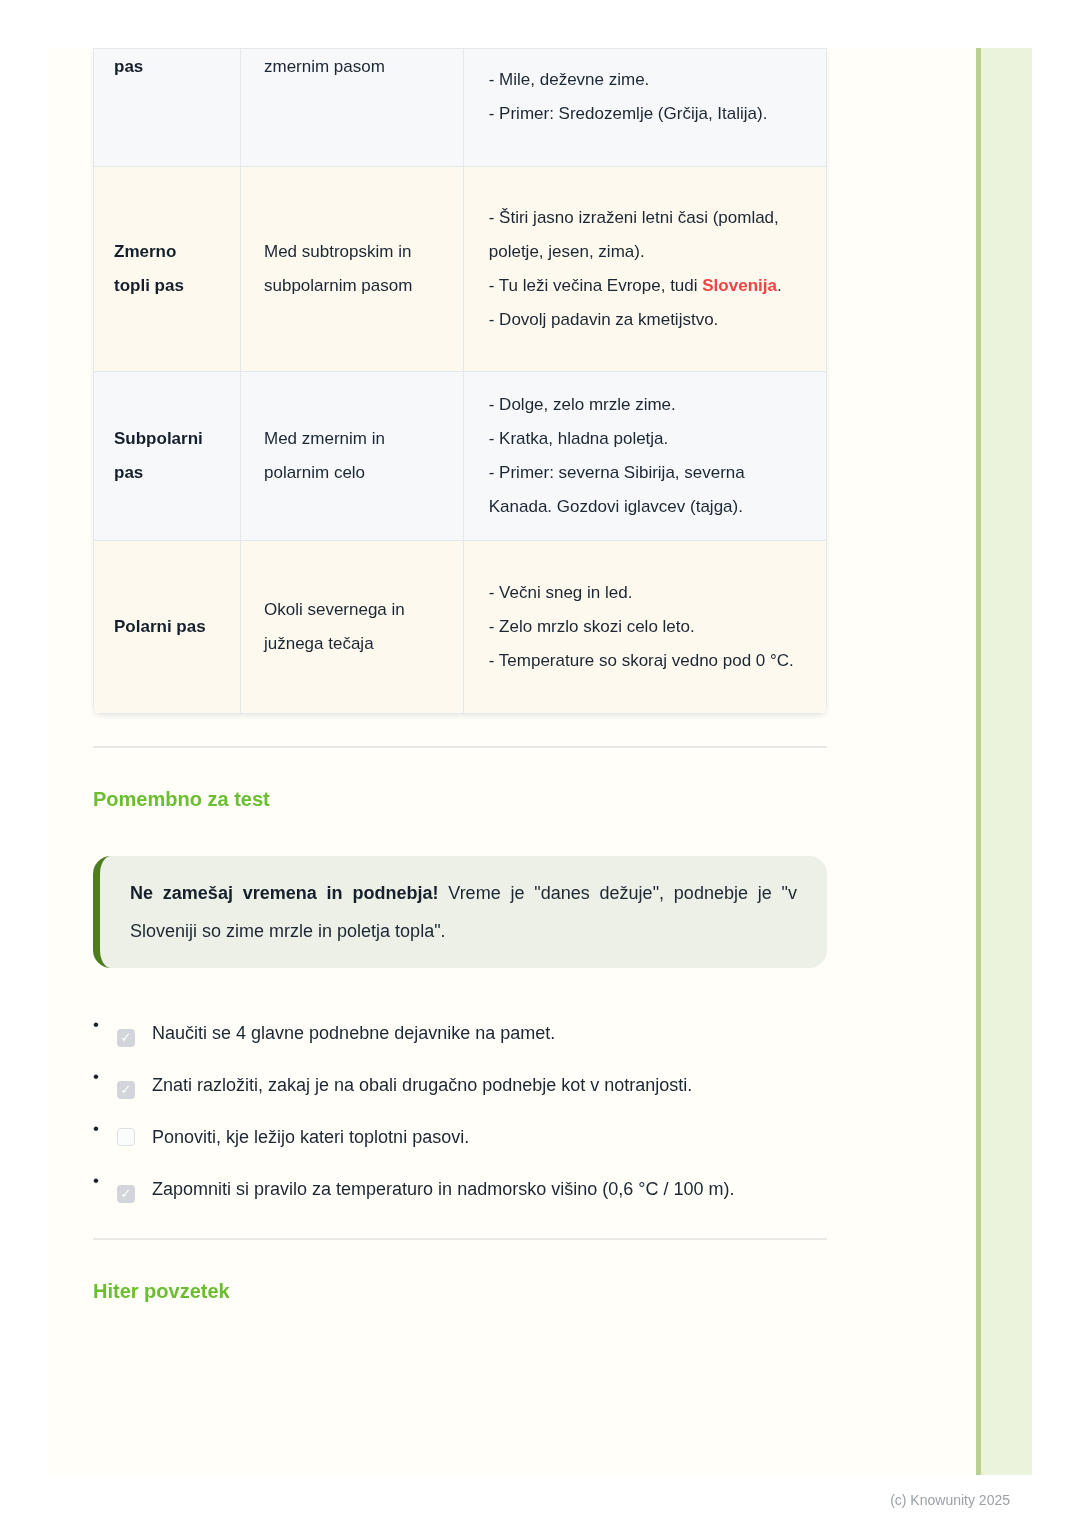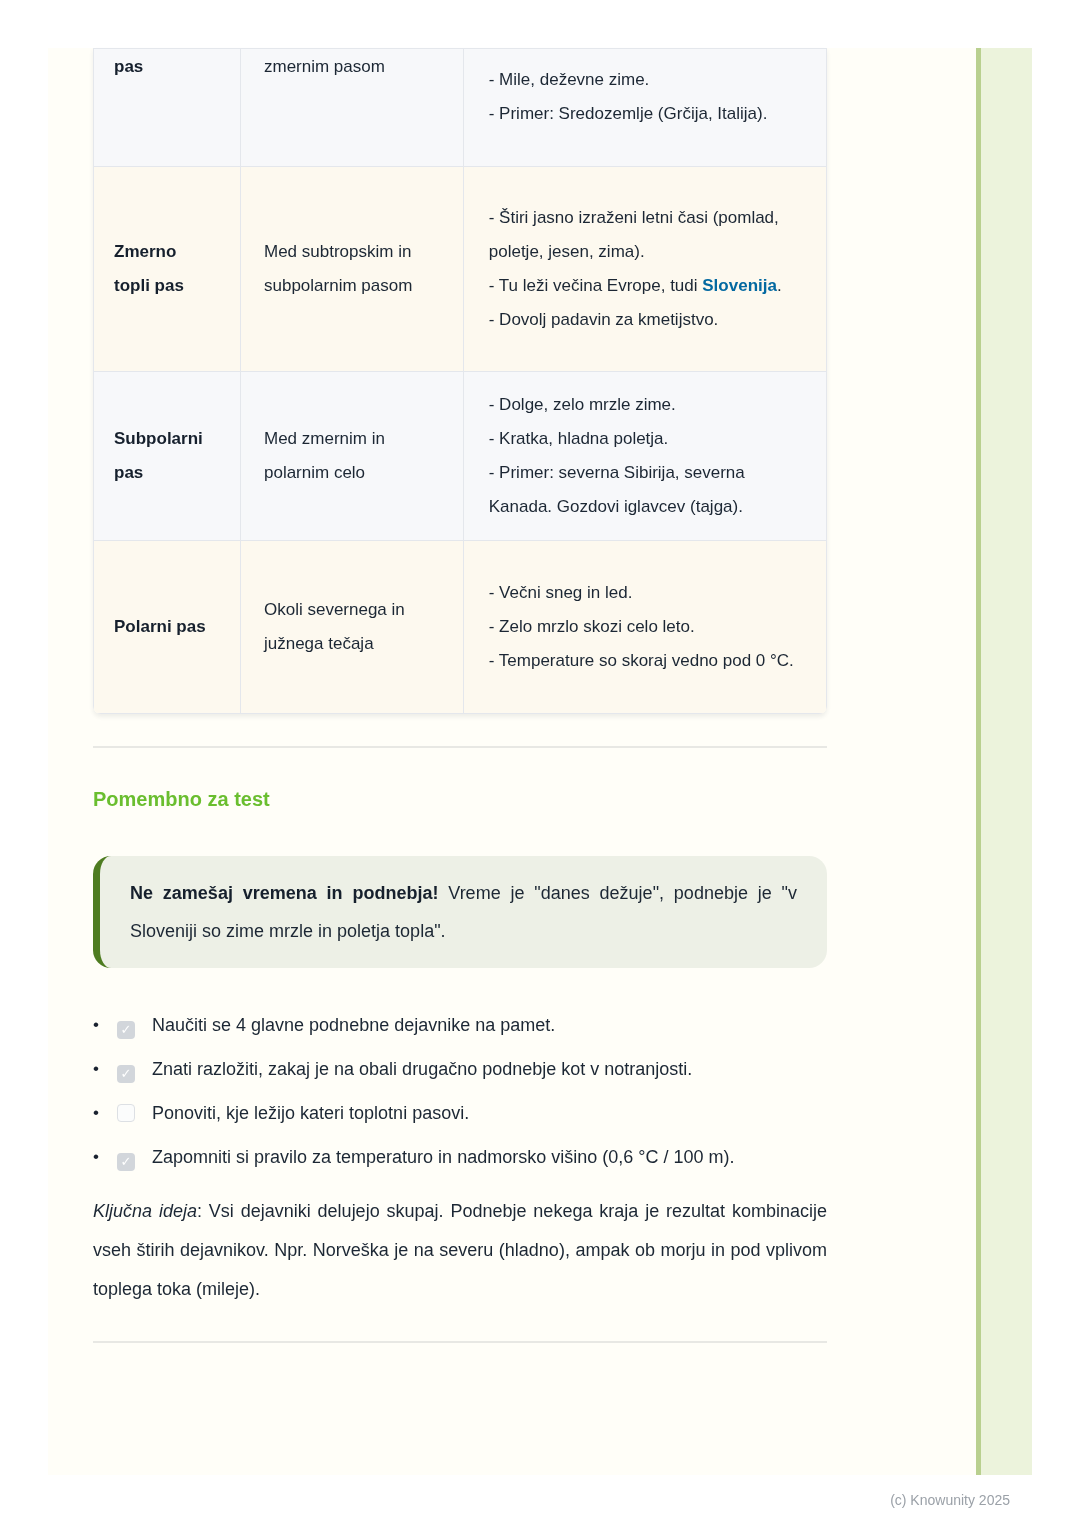--- a/index.html
+++ b/index.html
@@ -61,21 +61,21 @@
   td.loc {
     width: 223px;
     padding-left: 23px; padding-right: 42px;
   }
   td.feat {
     width: 364px;
     padding: 14px 22px 14px 25px;
     margin-left: 12px;
   }
   .feature-line { display: block; }
-  .feature-line b { color: #0369a1; }
+  .feature-line b { color: #ef4444; }
   
   .divider {
     border: none;
     border-top: 2px solid #e8e8e4;
     margin: 32px 0 0 0;
   }
   h2.section-heading {
     margin: 34px 0 0 0;
     font-size: 20px;
     line-height: 34px;
@@ -104,21 +104,21 @@
     display: flex;
     margin-bottom: 10px;
     font-size: 18px;
     line-height: 34px;
   }
   .bullet {
     flex: 0 0 24px;
     color: #1a2230;
     font-size: 17px;
   }
-  .cl-content { flex: 1; }
+  .cl-content { flex: 1; margin-top: 8px; }
   .checkbox {
     display: inline-block;
     width: 18px; height: 18px;
     border-radius: 4px;
     margin-right: 17px;
     vertical-align: -3px;
     text-align: center;
     line-height: 18px;
     font-size: 13px;
   }
@@ -218,23 +218,21 @@
         <li>
           <span class="bullet">•</span>
           <div class="cl-content"><span class="checkbox unchecked"></span><span>Ponoviti, kje ležijo kateri toplotni pasovi.</span></div>
         </li>
         <li>
           <span class="bullet">•</span>
           <div class="cl-content"><span class="checkbox checked">✓</span><span>Zapomniti si pravilo za temperaturo in nadmorsko višino (0,6 °C / 100 m).</span></div>
         </li>
       </ul>
 
-    <p class="key-idea">
-      <em>Ključna ideja</em><span>: Vsi dejavniki delujejo skupaj. Podnebje nekega kraja je rezultat kombinacije vseh štirih dejavnikov. Npr. Norveška je na severu (hladno), ampak ob morju in pod vplivom toplega toka (mileje).</span>
-    </p>
 
     <hr class="divider">
 
+    <h2 class="section-heading">Hiter povzetek</h2>
 
   </div>
 
   <div class="footer">(c) Knowunity 2025</div>
 </div>
 
 </body></html>

